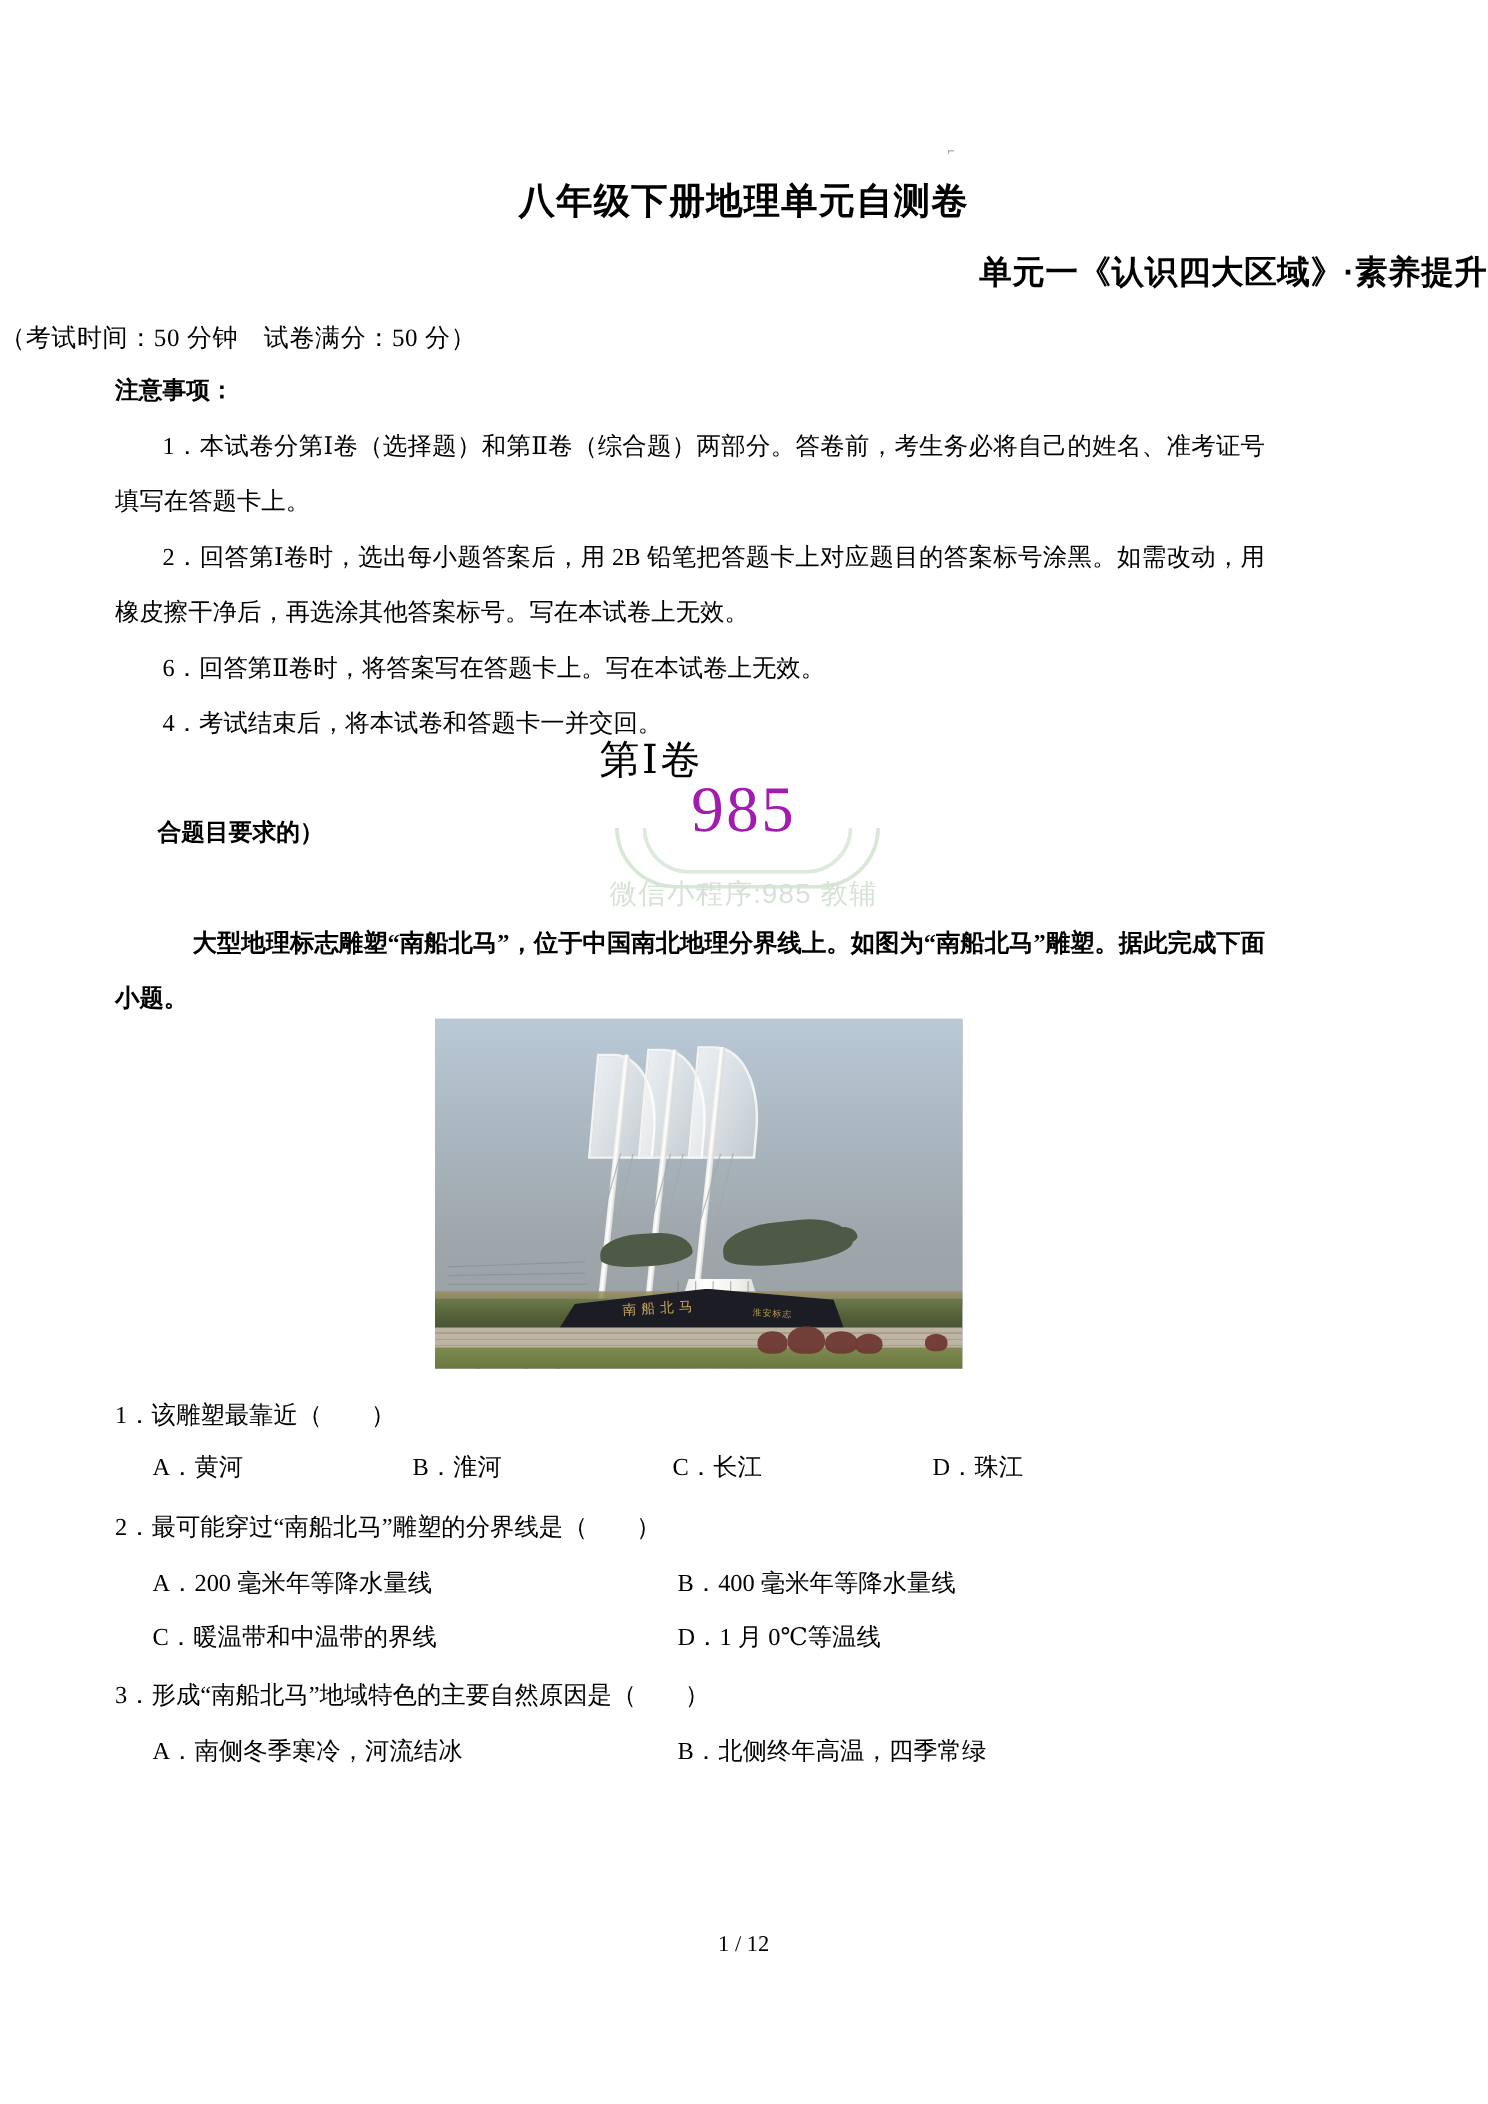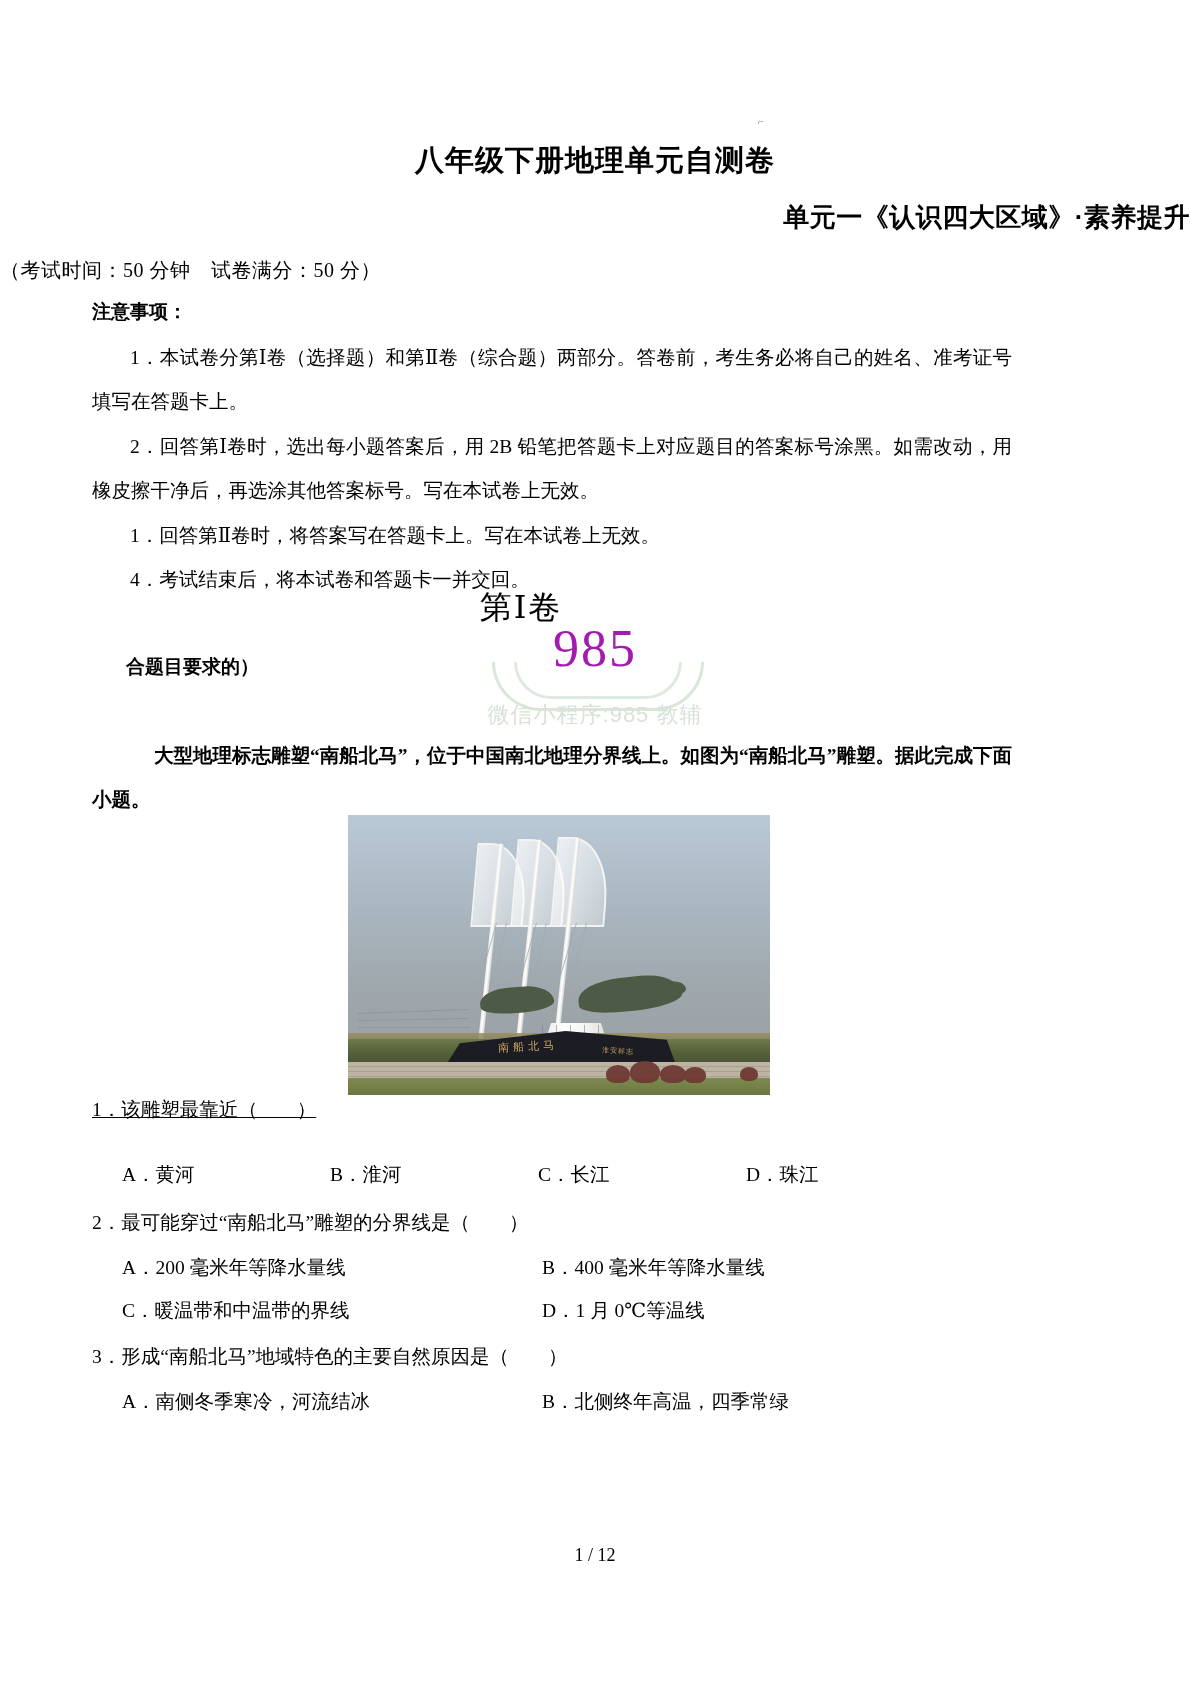--- a/index.html
+++ b/index.html
@@ -340,21 +340,21 @@
     font-size: 19.5px;
     line-height: 40px;
   }
   .opts .o {
     display: inline-block;
     text-align: left;
   }
   .opts.four .o { width: 178px; margin-left: 30px; }
   .opts.two .o { width: 390px; margin-left: 30px; }
 
-  .q1     { top: 1090px; text-decoration: underline; }
+  .q1     { top: 1113px; }
   .q1opts { top: 1155px; }
   .q2     { top: 1203px; }
   .q2optsA{ top: 1248px; }
   .q2optsB{ top: 1291px; }
   .q3     { top: 1337px; }
   .q3opts { top: 1382px; }
 
   .footer {
     position: absolute;
     left: 0; top: 1545px;
@@ -379,21 +379,21 @@
 
     <div class="tick">⌐</div>
 
     <div class="title-main">八年级下册地理单元自测卷</div>
     <div class="title-sub">单元一《认识四大区域》·素养提升</div>
     <div class="title-info">（考试时间：50 分钟　试卷满分：50 分）</div>
 
     <div class="notice-head">注意事项：</div>
     <div class="notice-item n1">1．本试卷分第Ⅰ卷（选择题）和第Ⅱ卷（综合题）两部分。答卷前，考生务必将自己的姓名、准考证号填写在答题卡上。</div>
     <div class="notice-item n2">2．回答第Ⅰ卷时，选出每小题答案后，用 2B 铅笔把答题卡上对应题目的答案标号涂黑。如需改动，用橡皮擦干净后，再选涂其他答案标号。写在本试卷上无效。</div>
-    <div class="notice-item n3">1．回答第Ⅱ卷时，将答案写在答题卡上。写在本试卷上无效。</div>
+    <div class="notice-item n3">6．回答第Ⅱ卷时，将答案写在答题卡上。写在本试卷上无效。</div>
     <div class="notice-item n4">4．考试结束后，将本试卷和答题卡一并交回。</div>
 
     <div class="juan-heading">第Ⅰ卷</div>
 
     <div class="section-head">
       <span class="l2">合题目要求的）</span>
     </div>
 
     <div class="stem-para">大型地理标志雕塑“南船北马”，位于中国南北地理分界线上。如图为“南船北马”雕塑。据此完成下面小题。</div>
 

